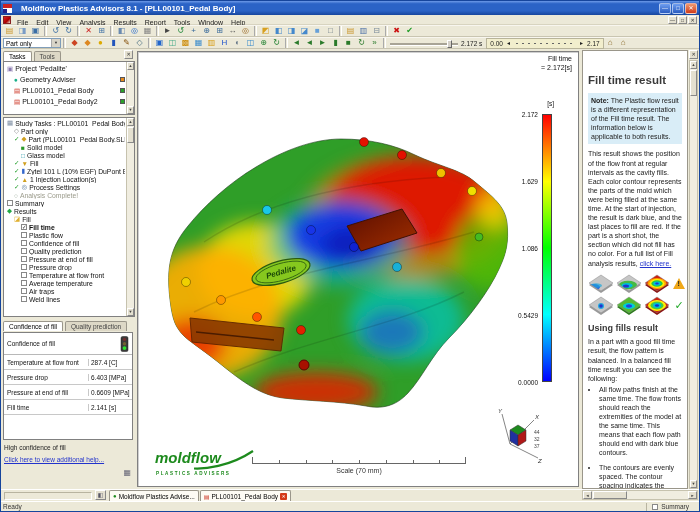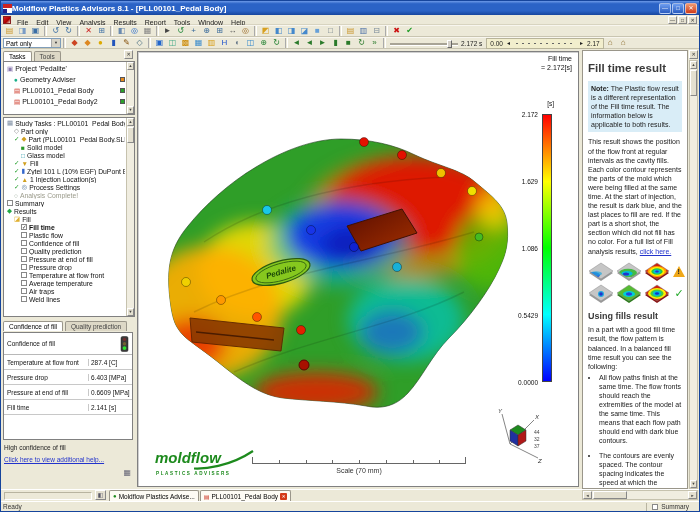--- a/index.html
+++ b/index.html
@@ -2,21 +2,21 @@
 <html><head>
 <meta charset="utf-8">
 <style>
   html,body{margin:0;padding:0;background:#555;}
   *{box-sizing:border-box;}
   .app{position:relative;width:700px;height:512px;background:#ece9d8;overflow:hidden;
        font-family:"Liberation Sans","DejaVu Sans",sans-serif;border:1px solid #16459c;}
   
   .titlebar{position:absolute;top:0;left:0;right:0;height:14px;display:flex;align-items:center;
     padding:0 2px;background:linear-gradient(180deg,#6d9ae8 0%,#2b63c6 20%,#2b63c6 70%,#17469e 100%);}
-  .title{color:#fff;font-size:8px;font-weight:bold;margin-left:0;flex:1;white-space:nowrap;overflow:hidden;}
+  .title{color:#fff;font-size:8px;font-weight:bold;margin-left:9px;flex:1;white-space:nowrap;overflow:hidden;}
   .wbtn{width:12px;height:11px;margin-left:1px;border:1px solid rgba(255,255,255,.55);border-radius:2px;
     color:#fff;font-size:6px;line-height:9px;text-align:center;background:linear-gradient(#6f9ef0,#2a5cc0);}
   .wbtn.close{background:linear-gradient(#f09a70,#cf3a1a);}
   
   .menubar{position:absolute;top:14px;left:0;right:0;height:10px;display:flex;align-items:center;
     background:#ece9d8;border-bottom:1px solid #d8d4c0;padding:0 2px;}
   .mitem{font-size:7px;color:#222;padding:0 4px;}
   .mdi-ico{width:8px;height:8px;background:linear-gradient(135deg,#d22,#a00 60%,#fff0);border:1px solid #822;margin-right:2px;}
   .mdibtns{margin-left:auto;display:flex;gap:1px;}
   .mdibtn{width:9px;height:8px;border:1px solid;border-color:#fff #888 #888 #fff;background:#e4e0d0;
@@ -91,21 +91,21 @@
   .mflogo{position:absolute;left:16px;bottom:6px;}
   .scale{position:absolute;left:114px;bottom:12px;width:214px;}
   .ruler{position:relative;height:6px;border-bottom:1px solid #666;}
   .rtick{position:absolute;bottom:0;width:1px;background:#666;height:3px;}
   .rtick.e{height:6px;}
   .scale-label{text-align:center;font-size:7px;color:#333;margin-top:3px;}
   .triad{position:absolute;right:34px;bottom:22px;}
   
   .rightpanel{position:absolute;right:0;top:0;bottom:-12px;width:118px;background:#ece9d8;}
   .rp-content{position:absolute;left:1px;right:11px;top:1px;bottom:12px;background:#fff;border:1px solid #9a968a;
-    padding:4px 5px 0 5px;overflow:hidden;font-size:7px;line-height:1.3;color:#222;}
+    padding:16px 5px 0 5px;overflow:hidden;font-size:7px;line-height:1.3;color:#222;}
   .rp-close{position:absolute;top:1px;right:1px;width:9px;height:9px;border:1px solid;border-color:#fff #888 #888 #fff;
     background:#e4e0d0;font-size:5px;line-height:7px;text-align:center;color:#333;z-index:3;}
   .rp-vscroll{position:absolute;right:1px;top:11px;bottom:12px;width:9px;background:#f0ede0;border:1px solid #c6c2ae;}
   .rp-vscroll .sthumb{top:9px;height:26px;}
   .rp-hscroll{position:absolute;right:1px;bottom:1px;left:1px;height:10px;background:#f0ede0;border:1px solid #c6c2ae;}
   .harr{position:absolute;top:0;bottom:0;width:9px;border:1px solid;border-color:#fff #888 #888 #fff;background:#e4e0d0;
     font-size:4px;line-height:8px;text-align:center;color:#444;}
   .harr.l{left:0;} .harr.r{right:0;}
   .hthumb{position:absolute;left:10px;top:0;bottom:0;width:34px;border:1px solid;border-color:#fff #888 #888 #fff;background:#e4e0d0;}
   .hp-title{font-size:11.5px;font-weight:bold;color:#3a3a3a;margin:6px 0 5px;}

